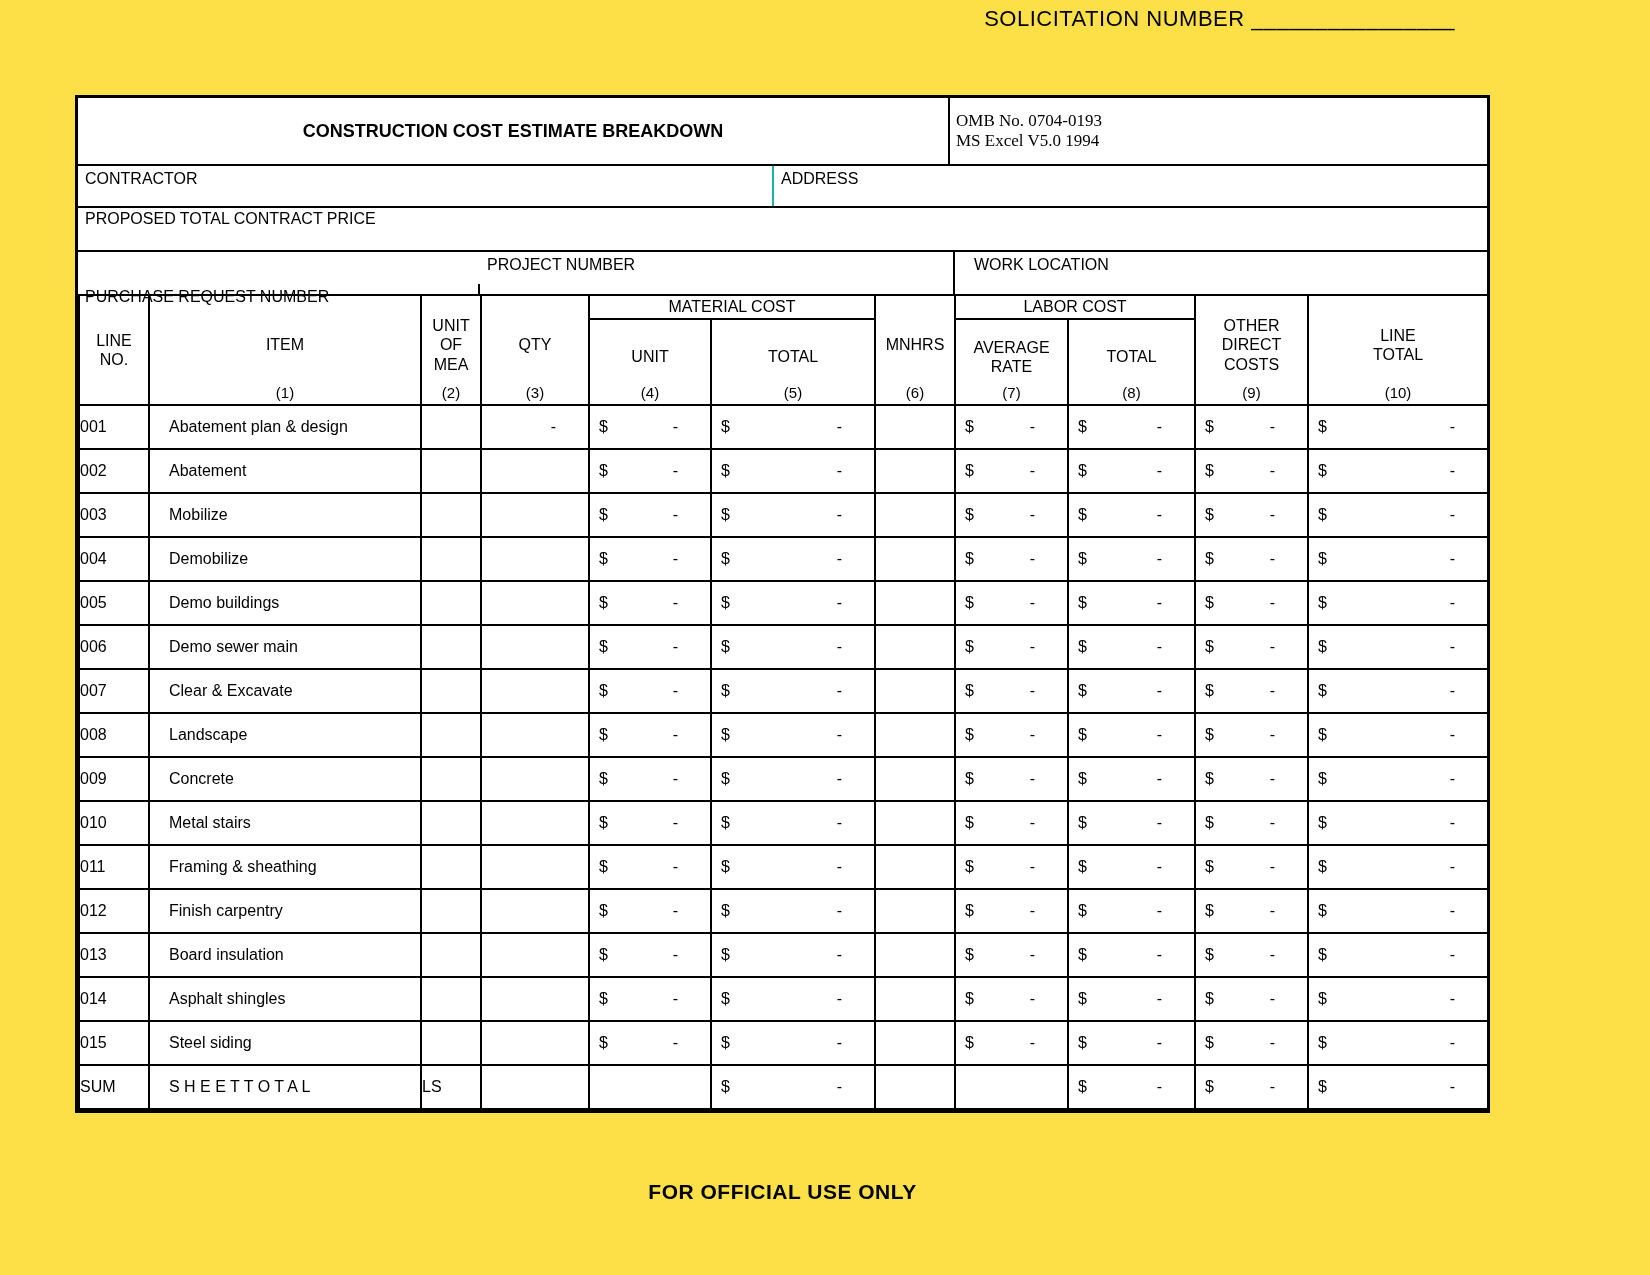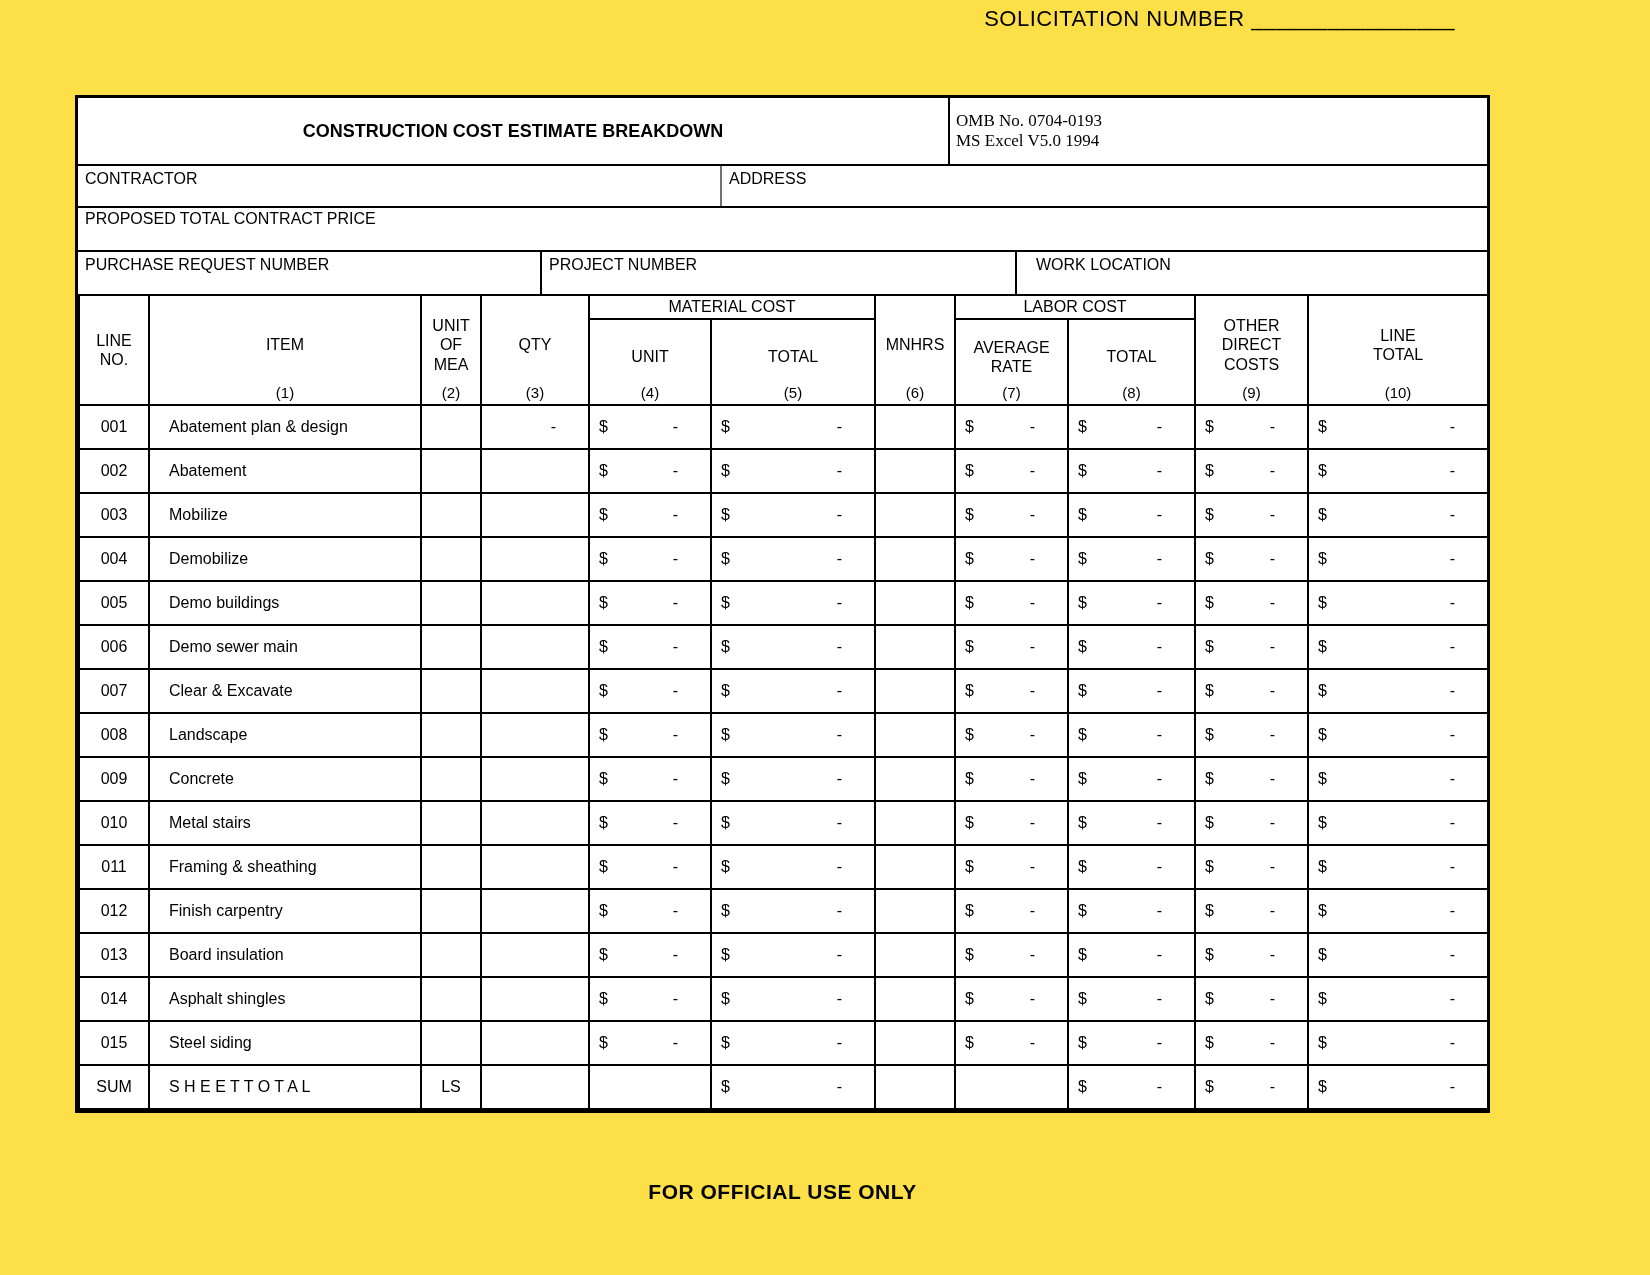--- a/index.html
+++ b/index.html
@@ -18,50 +18,50 @@
 
   .sec-title { height: 68px; }
   .cell-title { width: 872px; border-right: 2px solid #000; display: flex;
                 align-items: center; justify-content: center;
                 font-weight: bold; font-size: 18px; }
   .cell-omb { flex: 1; display: flex; flex-direction: column;
               justify-content: center; padding: 2px 6px 3px 6px;
               font-family: "Liberation Serif", serif; font-size: 17px; }
 
   .sec-contractor { height: 42px; }
-  .cell-contractor { width: 644px; border-right: 2px solid #737373; padding: 4px 7px; }
+  .cell-contractor { width: 696px; border-right: 2px solid #14b8a6; padding: 4px 7px; }
   .cell-address { flex: 1; padding: 4px 7px; }
 
   .sec-contract { height: 44px; }
   .cell-contractfor { width: 872px; border-right: 2px solid #000; padding: 4px 7px; }
   .cell-price { flex: 1; padding: 2px 7px 0 7px; }
   .price-value { text-align: center; font-size: 19px; margin-top: -2px; }
   .price-value span { color: #0000ee; text-decoration: underline; }
 
   .sec-purchase { height: 42px; border-bottom: 0; }
-  .cell-prn { width: 464px; border-right: 2px solid #000; padding: 4px 7px; }
+  .cell-prn { width: 402px; border-right: 2px solid #000; padding: 4px 7px; margin-top: 32px; }
   .cell-pn { width: 475px; border-right: 2px solid #000; padding: 4px 7px; }
   .cell-wl { flex: 1; padding: 4px 19px; }
 
   table.cost-table { border-collapse: collapse; table-layout: fixed; width: 1409px; }
   .cost-table th, .cost-table td { border: 2px solid #000; overflow: hidden; }
 
   .cost-table thead th { position: relative; vertical-align: middle;
                          text-align: center; font-weight: normal; font-size: 16px; }
   tr.group-row { height: 24px; }
   tr.label-row { height: 86px; }
   .hlabel { white-space: pre-line; line-height: 1.2; display: inline-block; padding-bottom: 10px; }
   th.nonum .hlabel { padding-bottom: 0; }
   .hnum { position: absolute; bottom: 3px; left: 0; right: 0;
           text-align: center; font-size: 15px; }
   th.group-cell { font-size: 16px; }
 
   .cost-table tbody tr { height: 44px; }
   .cost-table tbody td { font-size: 16px; vertical-align: middle; }
-  td.c { text-align: center; }
+  td.c { text-align: left; }
   td.item { text-align: left; padding-left: 19px; }
   td.qty { text-align: right; padding-right: 32px; }
   .mflex { display: flex; justify-content: space-between; align-items: center;
            padding: 0 32px 0 9px; }
 
   .footer { position: absolute; left: 75px; top: 1180px; width: 1415px;
             text-align: center; font-weight: bold; font-size: 21px;
             letter-spacing: 0.5px; }
 </style>
 </head>

